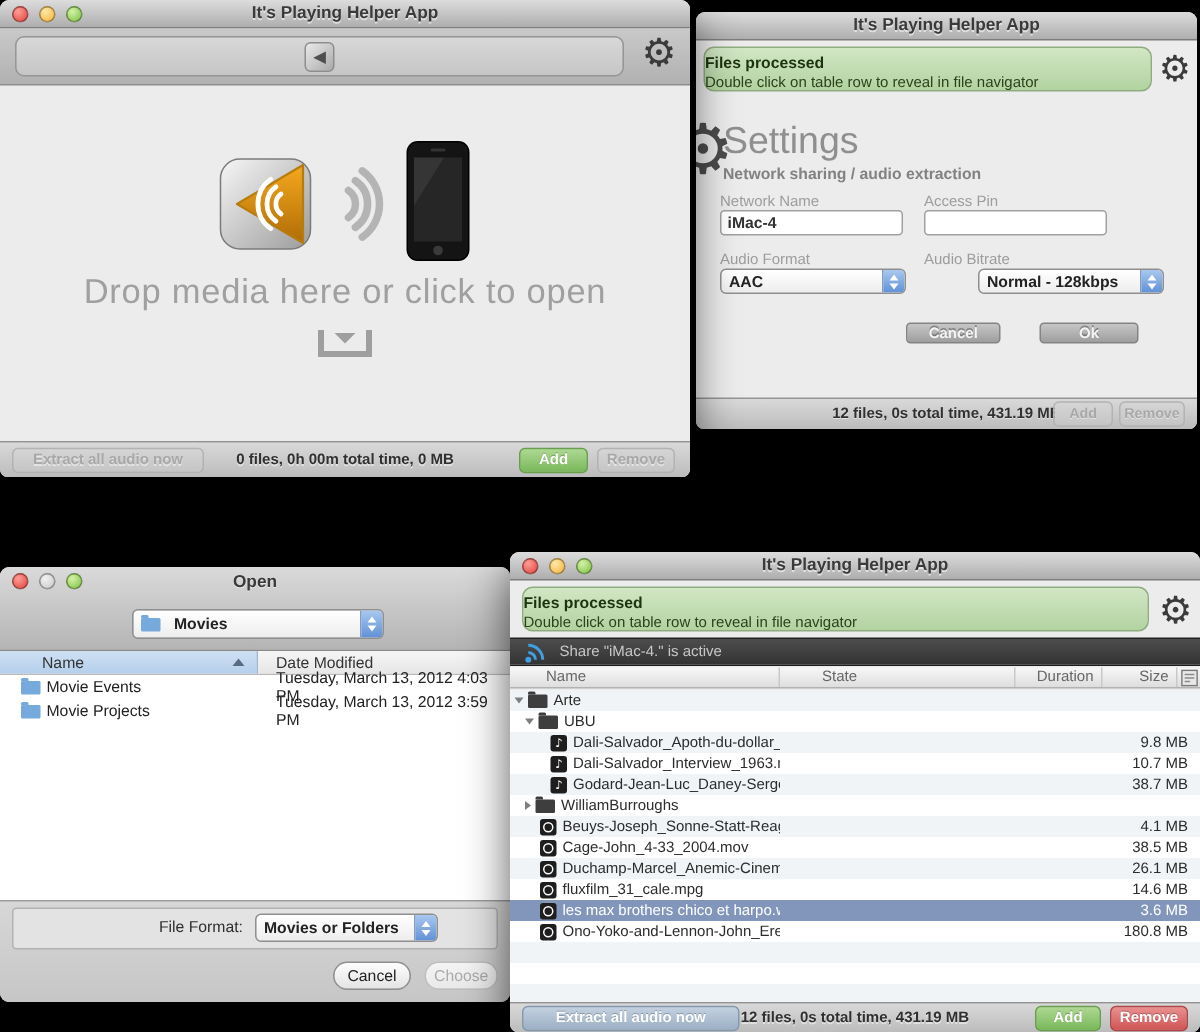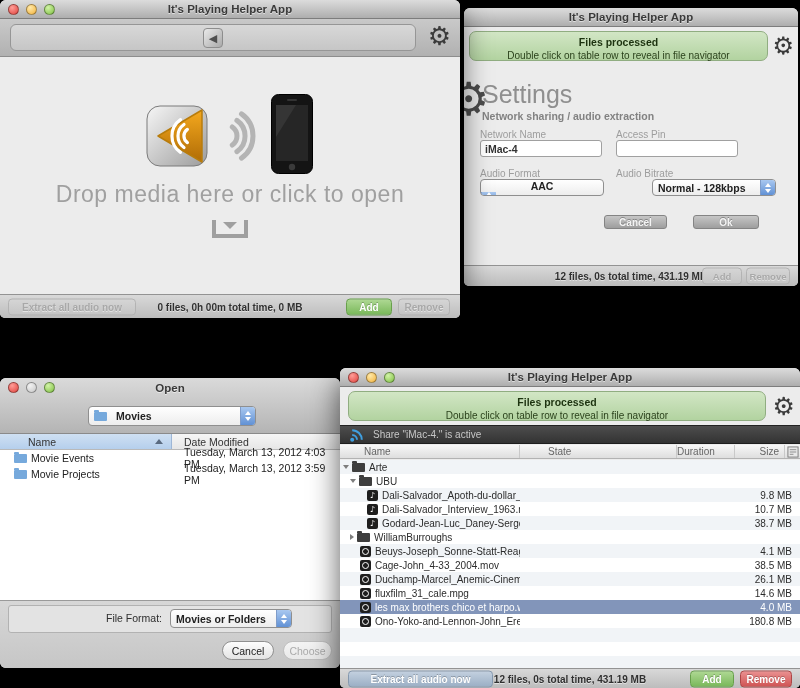--- a/index.html
+++ b/index.html
@@ -30,21 +30,21 @@
     text-shadow:0 1px 0 rgba(255,255,255,.5); }
   .btn { position:absolute; top:50%; transform:translateY(-50%); border-radius:4px;
     font-size:10px; font-weight:bold; text-align:center; line-height:15px; height:17px;
     border:1px solid; text-shadow:0 -1px 0 rgba(0,0,0,.25); }
   .btn.green   { background:linear-gradient(#aed893,#79b85a); border-color:#67a04b; color:#fff; }
   .btn.red     { background:linear-gradient(#ea9090,#cf5454); border-color:#ad4646; color:#fff; }
   .btn.bluegray{ background:linear-gradient(#c3d0df,#9bafc5); border-color:#8498ae; color:#fff; }
   .btn.disabled{ background:linear-gradient(#d5d5d5,#c5c5c5); border-color:#b3b3b3; color:#a8a8a8; text-shadow:0 1px 0 rgba(255,255,255,.5); }
 
   .banner { position:absolute; border:1px solid #90ad81; border-radius:7px;
-    background:linear-gradient(#d2e6c5,#b2d3a0); text-align:center; }
+    background:linear-gradient(#d2e6c5,#b2d3a0); text-align:left; }
   .banner .bt { font-size:10.5px; font-weight:bold; color:#1d3310; margin-top:4px; }
   .banner .bs { font-size:10px; color:#2b421c; margin-top:2px; }
 
   
   #win-main { left:0; top:0; width:460px; height:318px; z-index:3; }
   #win-main .toolbar { position:absolute; left:0; right:0; top:19px; height:38px;
     background:linear-gradient(#c9c9c9,#b1b1b1); border-bottom:1px solid #8d8d8d; }
   .statusbox { position:absolute; left:10px; right:44px; top:5px; height:27px;
     border:1px solid #969696; border-radius:6px;
     background:linear-gradient(#d8d8d8,#c6c6c6);
@@ -120,21 +120,21 @@
   .sharebar { position:absolute; left:0; right:0; top:57px; height:19px;
     background:linear-gradient(#4d4d4d,#333); border-top:1px solid #222; border-bottom:1px solid #1d1d1d;
     display:flex; align-items:center; }
   .sharebar .txt { font-size:10px; color:#c7c7c7; margin-left:8px; }
   .fhead { position:absolute; left:0; right:0; top:77px; height:14px;
     background:linear-gradient(#f7f7f7,#dedede); border-bottom:1px solid #b2b2b2;
     display:flex; font-size:10px; color:#666; align-items:center; }
   .fhead .hc { border-right:1px solid #c9c9c9; height:100%; display:flex; align-items:center; }
   .hc.c-name { width:180px; padding-left:24px; }
   .hc.c-state { flex:1; padding-left:28px; }
-  .hc.c-dur { width:58px; padding-right:5px; }
+  .hc.c-dur { width:58px; justify-content:flex-end; padding-right:5px; }
   .hc.c-size { width:50px; justify-content:flex-end; padding-right:5px; }
   .hc.c-opts { width:15px; border-right:none; justify-content:center; }
   .fbody { position:absolute; left:0; right:0; top:92px; bottom:20px; background:#fff;
     background-image:repeating-linear-gradient(to bottom,#f1f4f7 0 14px,#ffffff 14px 28px); }
   .frow { display:flex; height:14px; align-items:center; font-size:10px; color:#2c2c2c; }
   .frow.alt { background:#f1f4f7; }
   .frow.sel { background:#8295ba; color:#fff; }
   .fcell { height:100%; display:flex; align-items:center; }
   .fcell.name { width:180px; overflow:hidden; white-space:nowrap; }
   .fcell.state { flex:1; }
@@ -171,21 +171,21 @@
       <div class="h">Settings</div>
       <div class="sub">Network sharing / audio extraction</div>
     </div>
 
     <span class="flabel" style="left:16px; top:121px;">Network Name</span>
     <input class="tinput" style="left: 16px; top: 132px; width: 122px;" value="iMac-4">
     <span class="flabel" style="left:152px; top:121px;">Access Pin</span>
     <input class="tinput" style="left: 152px; top: 132px; width: 122px;" value="">
 
     <span class="flabel" style="left:16px; top:160px;">Audio Format</span>
-    <div class="select" style="left:16px; top:171px; width:124px;flex-direction:column;">
+    <div class="select" style="left:16px; top:171px; width:124px;">
       <span class="val">AAC</span>
       <span class="stepper">
           <span class="tri-up"></span>
           <span class="tri-down"></span>
         </span>
     </div>
     <span class="flabel" style="left:152px; top:160px;">Audio Bitrate</span>
     <div class="select" style="left:152px; top:171px; width:124px;margin-left:36px;">
       <span class="val">Normal - 128kbps</span>
       <span class="stepper">
@@ -469,21 +469,21 @@
           <div class="fcell duration"></div>
           <div class="fcell size">14.6 MB</div>
         </div>
         <div class="frow sel">
           <div class="fcell name" style="padding-left: 20px;">
             <span class="fico video"></span>
             <span class="flabel-txt">les max brothers chico et harpo.wmv</span>
           </div>
           <div class="fcell state"></div>
           <div class="fcell duration"></div>
-          <div class="fcell size">4.0 MB</div>
+          <div class="fcell size">3.6 MB</div>
         </div>
         <div class="frow">
           <div class="fcell name" style="padding-left: 20px;">
             <span class="fico video"></span>
             <span class="flabel-txt">Ono-Yoko-and-Lennon-John_Erection_1971.m</span>
           </div>
           <div class="fcell state"></div>
           <div class="fcell duration"></div>
           <div class="fcell size">180.8 MB</div>
         </div>

